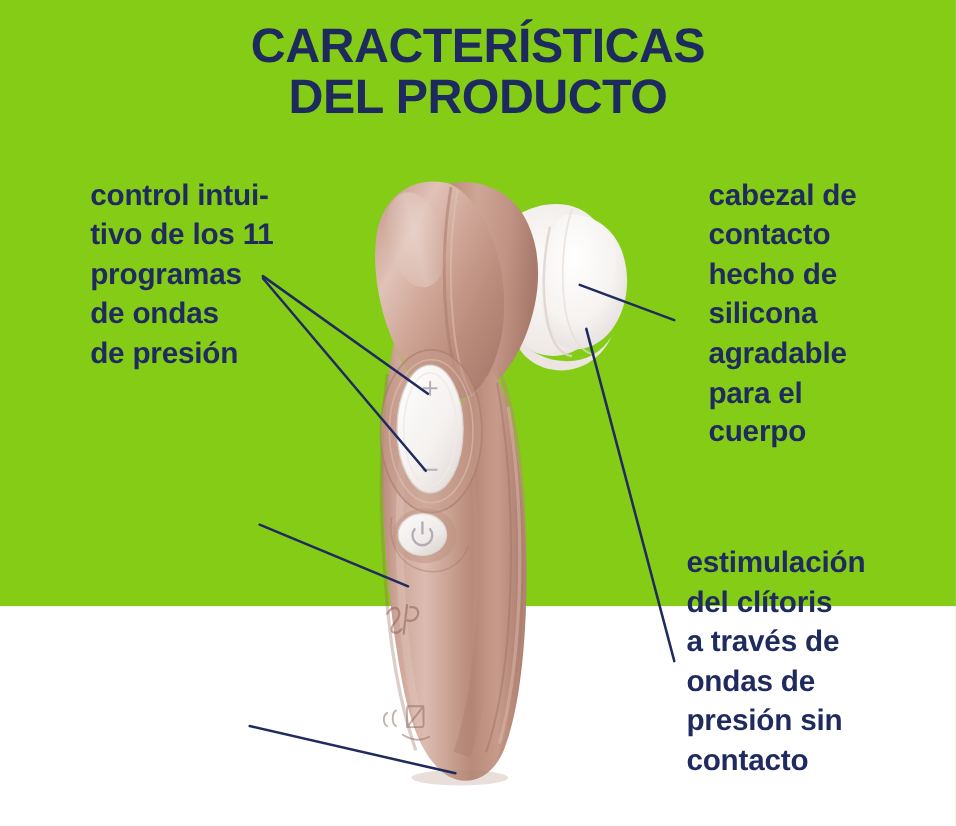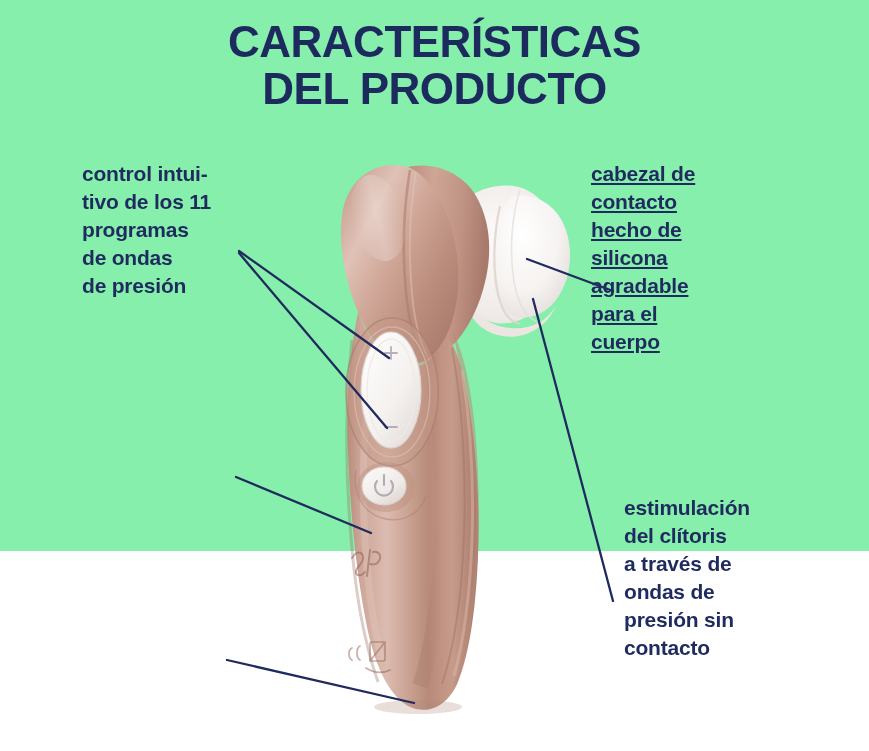--- a/index.html
+++ b/index.html
@@ -3,48 +3,48 @@
 <meta charset="utf-8">
 <style>
   html,body{margin:0;padding:0;}
   body{
     width:869px;height:751px;
     background:#ffffff;
     font-family:"Liberation Sans", sans-serif;
     overflow:hidden;
     position:relative;
   }
-  #stage{position:absolute;inset:0;width:869px;height:551px;background:#86efac;}
+  #stage{position:absolute;inset:0;width:869px;height:551px;background:#84cc16;}
 
   
   .title{
     position:absolute;left:0;top:18px;width:869px;
     text-align:center;
     color:#1d2a5e;
     font-weight:bold;
     font-size:44px;
     line-height:1.07;
     letter-spacing:-0.5px;
     white-space:pre-line;
   }
 
   
   .label{
     position:absolute;
     color:#1f2a5e;
-    font-size:21px;
+    font-size:27px;
     line-height:1.33;
     font-weight:600;
     white-space:pre-line;
     letter-spacing:-0.2px;
   }
   #label-control{left:82px;top:160px;width:210px;}
   #label-mango{left:82px;top:396px;width:215px;}
   #label-conector{left:82px;top:600px;width:215px;}
-  #label-cabezal{left:591px;top:160px;width:215px;text-decoration:underline;}
+  #label-cabezal{left:644px;top:160px;width:215px;}
   #label-estimulacion{left:624px;top:494px;width:225px;}
 
   
   #art{position:absolute;left:0;top:0;width:869px;height:751px;}
 </style>
 </head>
 <body>
 
 <div id="stage">
 

